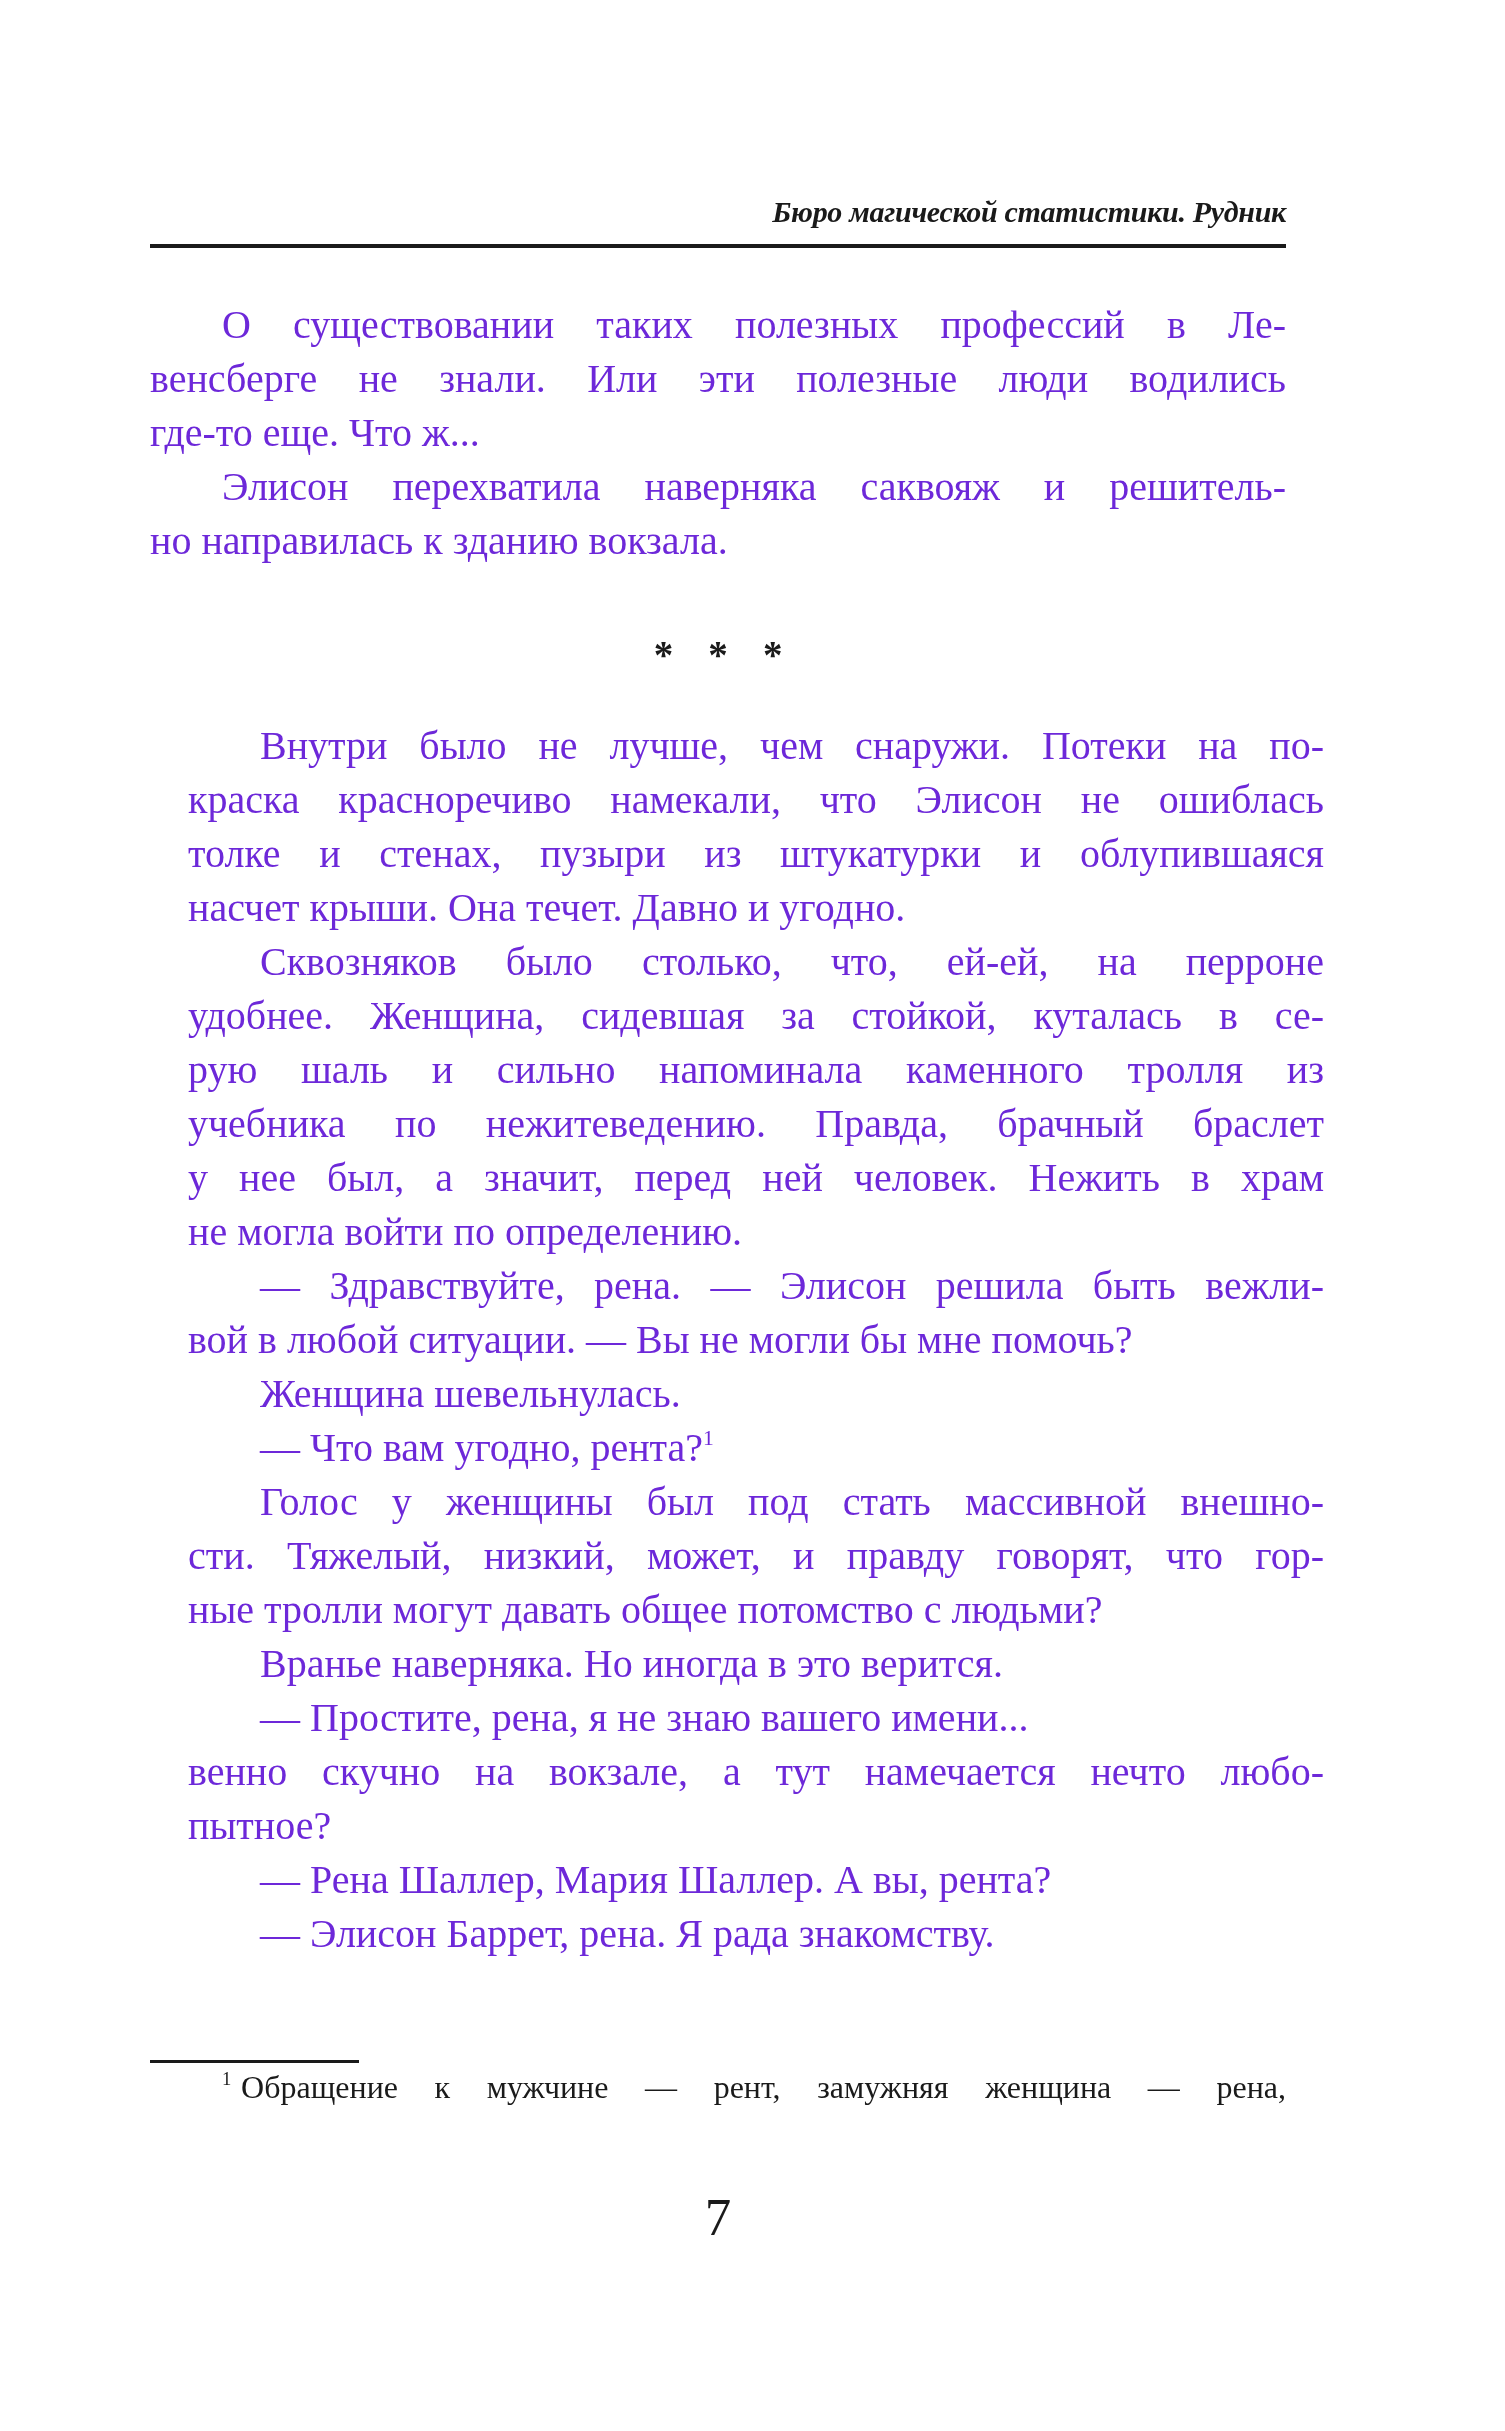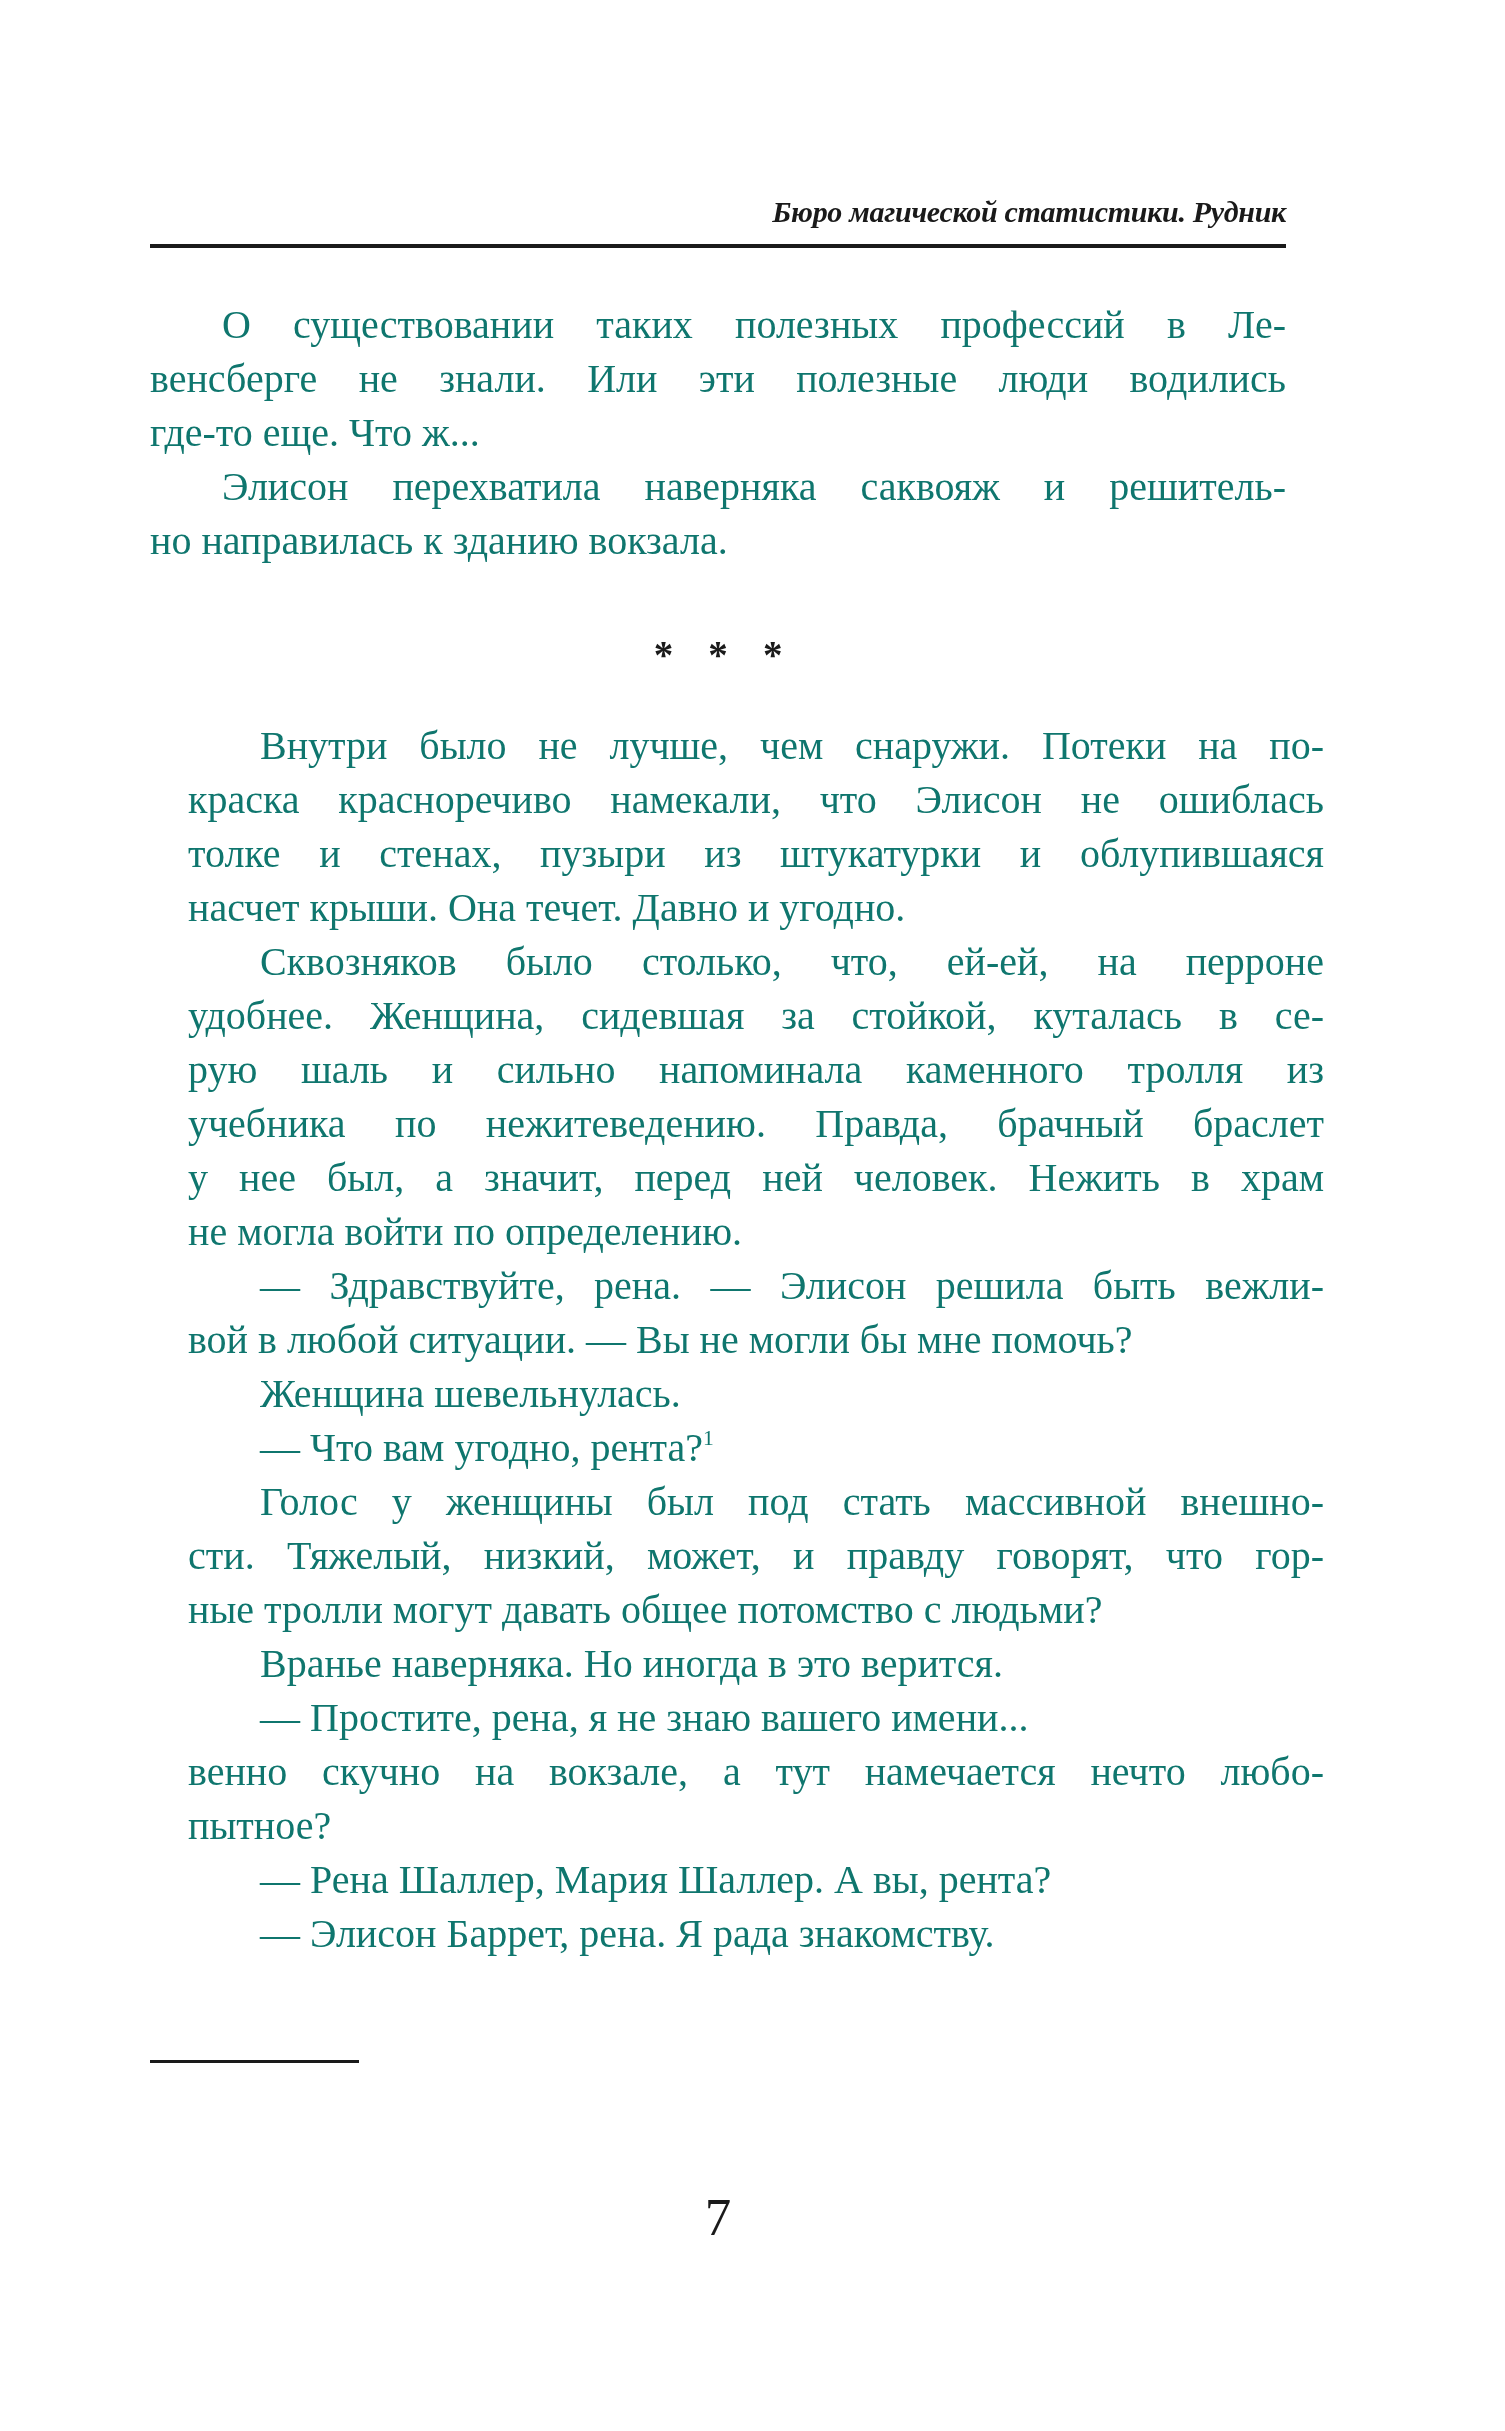--- a/index.html
+++ b/index.html
@@ -7,21 +7,21 @@
   .page { position: absolute; left: 150px; top: 0; width: 1136px; height: 1736px; }
   .running-head {
     position: absolute; left: 0; top: 192px; width: 1136px; text-align: right;
     font-family: "Liberation Serif", "DejaVu Serif", serif; font-style: italic; font-weight: bold;
     font-size: 30px; line-height: 39px; letter-spacing: -0.3px; color: #1a1a1a;
   }
   .head-rule { position: absolute; left: 0; top: 244px; width: 1136px; height: 3.9px; background: #1a1a1a; }
   .body-text {
     position: absolute; left: 0; width: 1136px;
     font-family: "Liberation Serif", "DejaVu Serif", serif; font-size: 40px; line-height: 54px;
-    color: #0f766e;
+    color: #6d28d9;
   }
   .block1 { top: 298px; }
   .block2 { top: 719px; margin-left: 38px; }
   .line { display: block; text-align: justify; text-align-last: justify; white-space: nowrap; }
   .line.last { text-align-last: left; }
   .line.indent { padding-left: 72px; }
   .stars {
     position: absolute; left: 0; top: 627px; width: 1136px; text-align: center;
     font-family: "Liberation Serif", "DejaVu Serif", serif; font-weight: bold; font-size: 39px; line-height: 55px;
     letter-spacing: 0;
@@ -83,17 +83,18 @@
       <span class="line indent last"><span>Вранье наверняка. Но иногда в это верится.</span></span>
       <span class="line indent last"><span>— Простите, рена, я не знаю вашего имени...</span></span>
       <span class="line"><span>венно скучно на вокзале, а тут намечается нечто любо-</span></span>
       <span class="line last"><span>пытное?</span></span>
       <span class="line indent last"><span>— Рена Шаллер, Мария Шаллер. А вы, рента?</span></span>
       <span class="line indent last"><span>— Элисон Баррет, рена. Я рада знакомству.</span></span>
     </div>
 
   <div class="fn-rule"></div>
   <div class="footnote">
+    <span class="line indent"><sup>1</sup><span>Обращение к мужчине — рент, замужняя женщина — рена,</span></span>
   </div>
 
   <div class="page-number">7</div>
 </div>
 
 
 </body></html>

